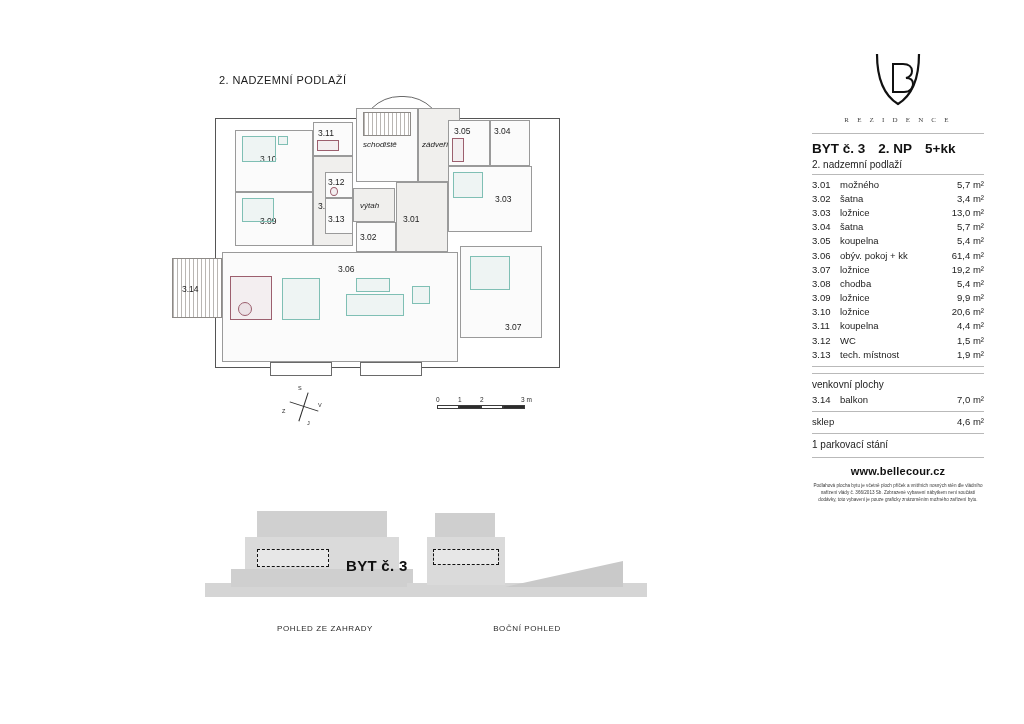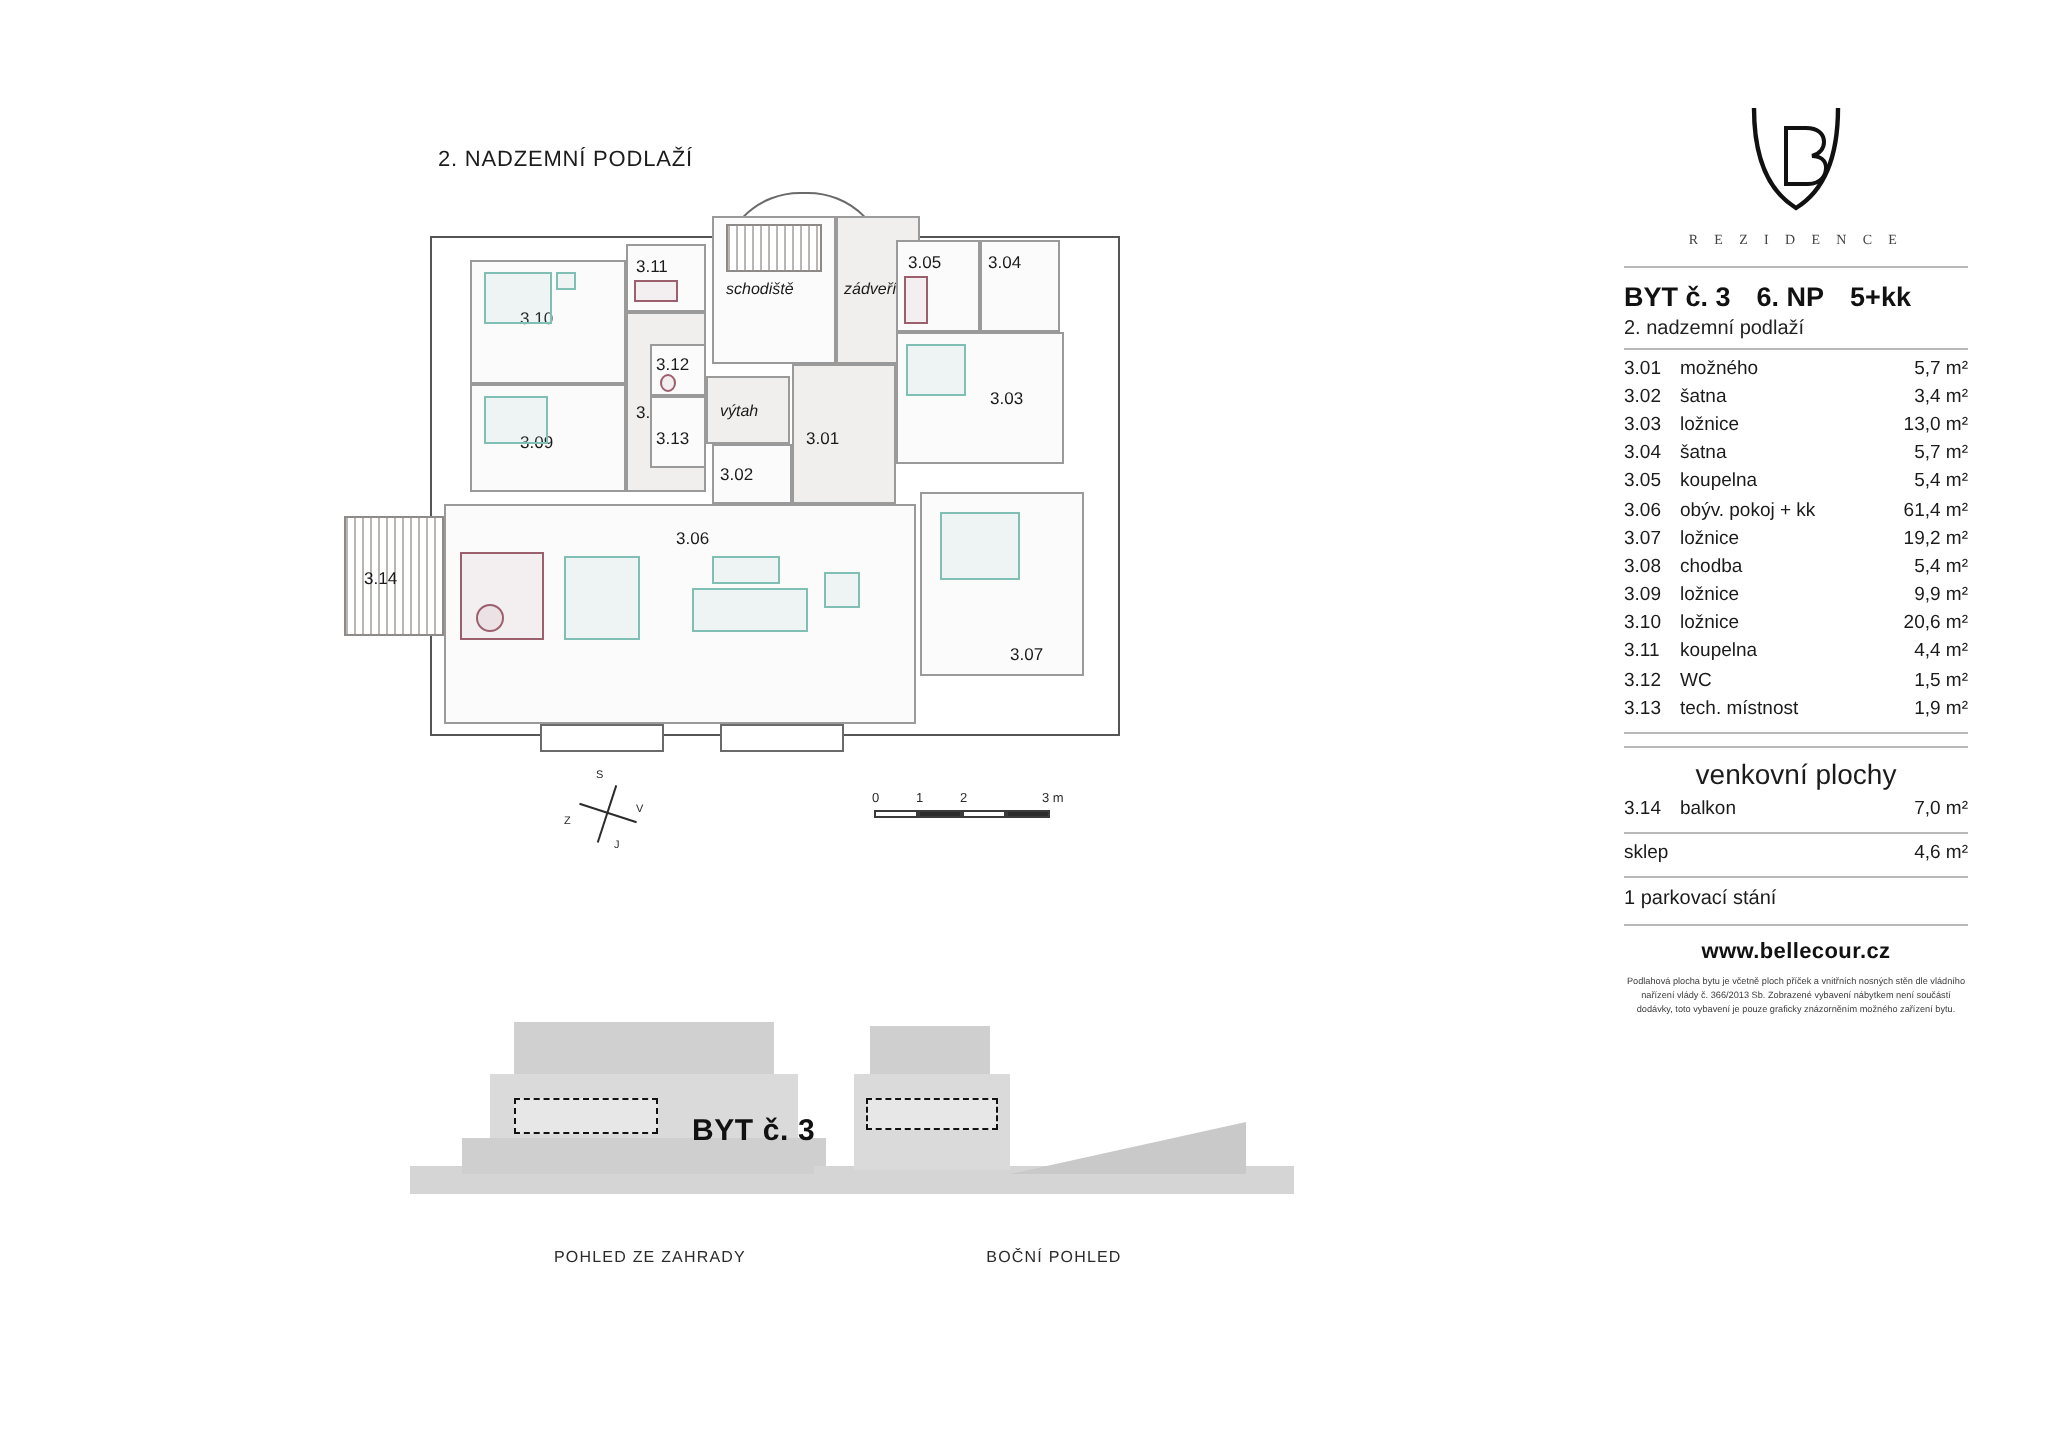--- a/index.html
+++ b/index.html
@@ -237,24 +237,23 @@
   .row .ar { flex: none; text-align: right; white-space: nowrap; }
   .row.total {
     font-weight: bold;
     font-size: 9.8px;
     display: block;
     padding-top: 3px;
   }
   .row.total .l1 { display: block; }
   .row.total .l2 { display: flex; justify-content: space-between; }
   .sec-head {
-    font-size: 14px;
+    font-size: 10px;
     color: #1b1b1b;
     padding: 2px 0;
-    text-align: center;
   }
   .park {
     font-size: 10px;
     color: #1b1b1b;
     padding: 2px 0;
   }
   .web {
     text-align: center;
     font-size: 11px;
     font-weight: bold;
@@ -401,21 +400,21 @@
         <path d="M14 8 C14 34 22 50 35 58 C48 50 56 34 56 8" fill="none" stroke="#111" stroke-width="2.2"></path>
         <path d="M30 18 L30 46 L41 46 C48 46 50 41 50 38 C50 34 47 32 43 32 C47 31 49 28 49 25 C49 21 46 18 40 18 Z" fill="none" stroke="#111" stroke-width="2"></path>
       </svg>
     </div>
     <div class="brand-sub">R E Z I D E N C E</div>
 
     <div class="rule"></div>
 
     <div class="unit-line">
       <span>BYT č. 3</span>
-      <span>6. NP</span>
+      <span>2. NP</span>
       <span>5+kk</span>
     </div>
     <div class="floor-line">2. nadzemní podlaží</div>
     <div class="rule" style="margin:4px 0 2px 0;"></div>
 
     <div class="rows">
       <div class="row">
         <span class="num">3.01</span>
         <span class="nm">možného</span>
         <span class="ar">5,7 m²</span>

